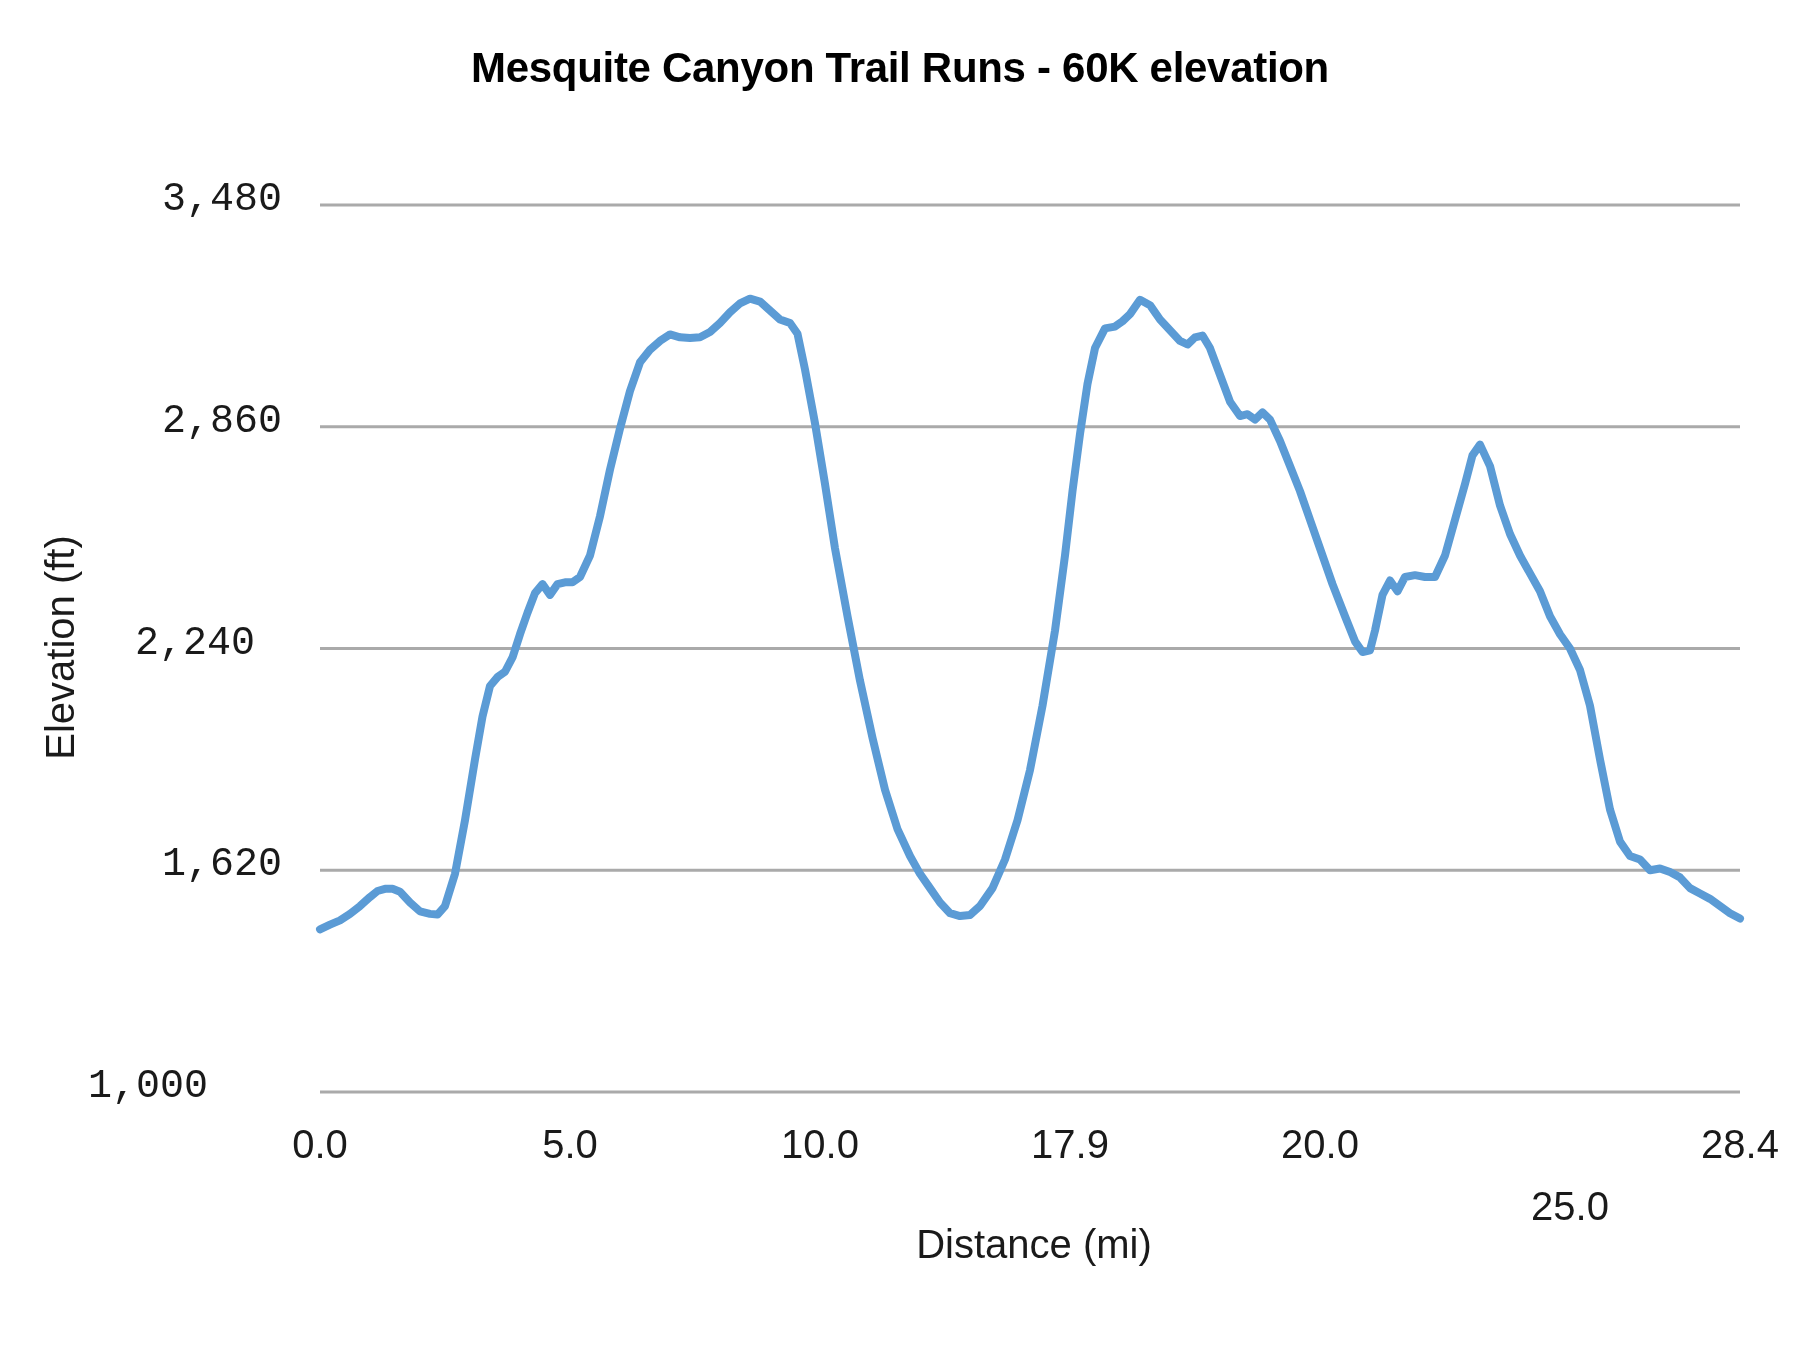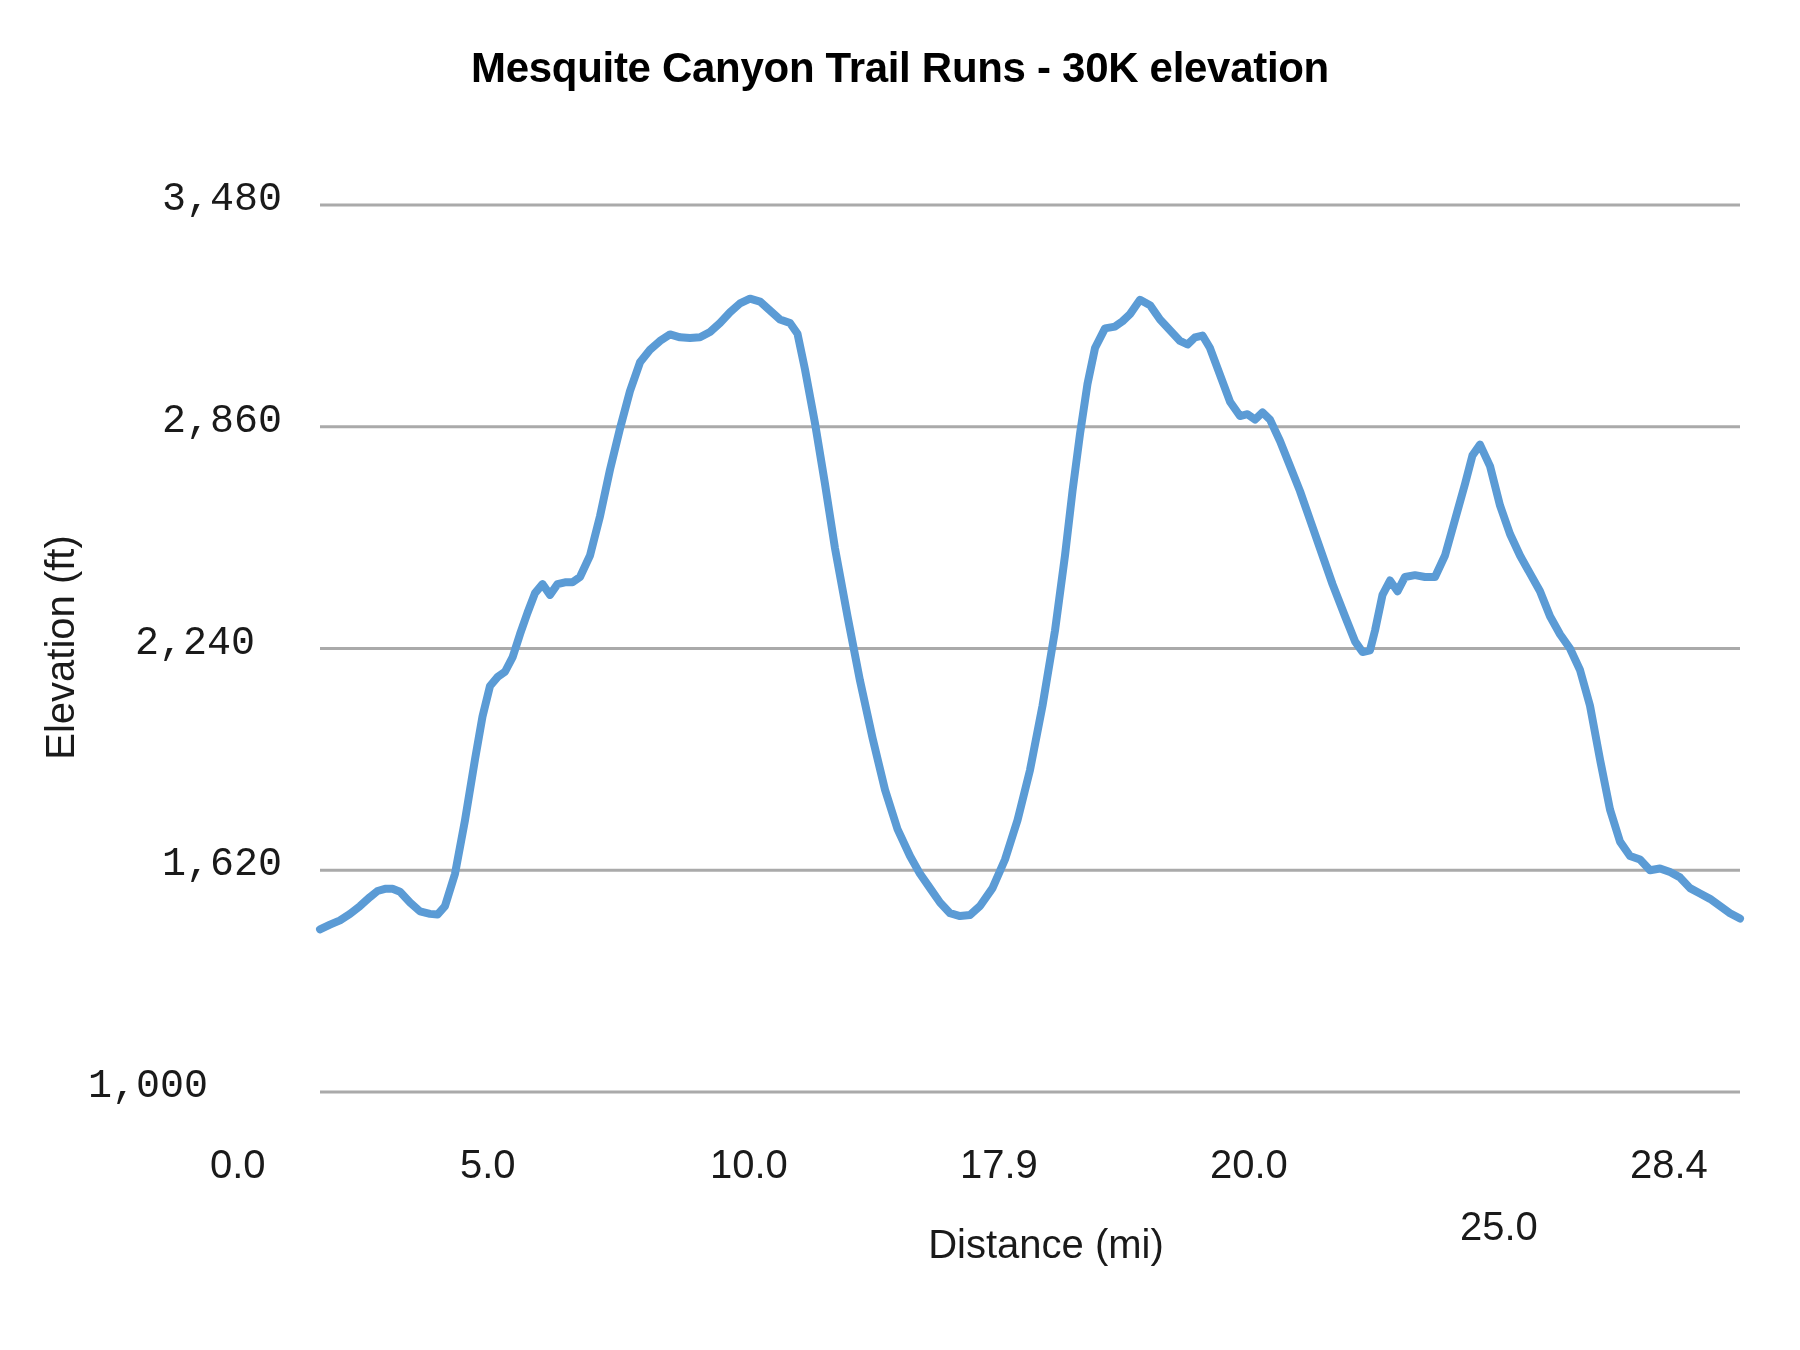--- a/index.html
+++ b/index.html
@@ -43,30 +43,30 @@
     position: absolute;
     text-align: right;
     font-size: 40px;
     color: #1a1a1a;
     font-family: Liberation Mono, monospace;
     white-space: nowrap;
     line-height: 1;
   }
   .xtick-label {
     position: absolute;
+    text-align: center;
     font-size: 40px;
     color: #1a1a1a;
     font-family: "Liberation Sans", sans-serif;
     white-space: nowrap;
     line-height: 1;
-    margin-top: 20px;
   }
   #xaxis-title {
     position: absolute;
-    left: 336px;
+    left: 324px;
     top: 1222px;
     width: 1420px;
     text-align: center;
     font-size: 40px;
     color: #1a1a1a;
     font-family: "Liberation Sans", sans-serif;
     white-space: nowrap;
   }
   #yaxis-title {
     position: absolute;
@@ -80,21 +80,21 @@
     white-space: nowrap;
     transform: rotate(-90deg);
     transform-origin: center center;
   }
 </style>
 </head>
 <body>
 
 <div id="chart-root">
 
-  <div id="chart-title">Mesquite Canyon Trail Runs - 30K elevation</div>
+  <div id="chart-title">Mesquite Canyon Trail Runs - 60K elevation</div>
 
   <svg id="plot-svg" viewBox="0 0 1800 1350" preserveAspectRatio="none">
     <g id="gridlines-group">
         <line x1="320" x2="1740" y1="205" y2="205" stroke="#aaaaaa" stroke-width="3"></line>
         <line x1="320" x2="1740" y1="426.75" y2="426.75" stroke="#aaaaaa" stroke-width="3"></line>
         <line x1="320" x2="1740" y1="648.5" y2="648.5" stroke="#aaaaaa" stroke-width="3"></line>
         <line x1="320" x2="1740" y1="870.25" y2="870.25" stroke="#aaaaaa" stroke-width="3"></line>
         <line x1="320" x2="1740" y1="1092" y2="1092" stroke="#aaaaaa" stroke-width="3"></line>
       </g>
     <g id="series-group">

